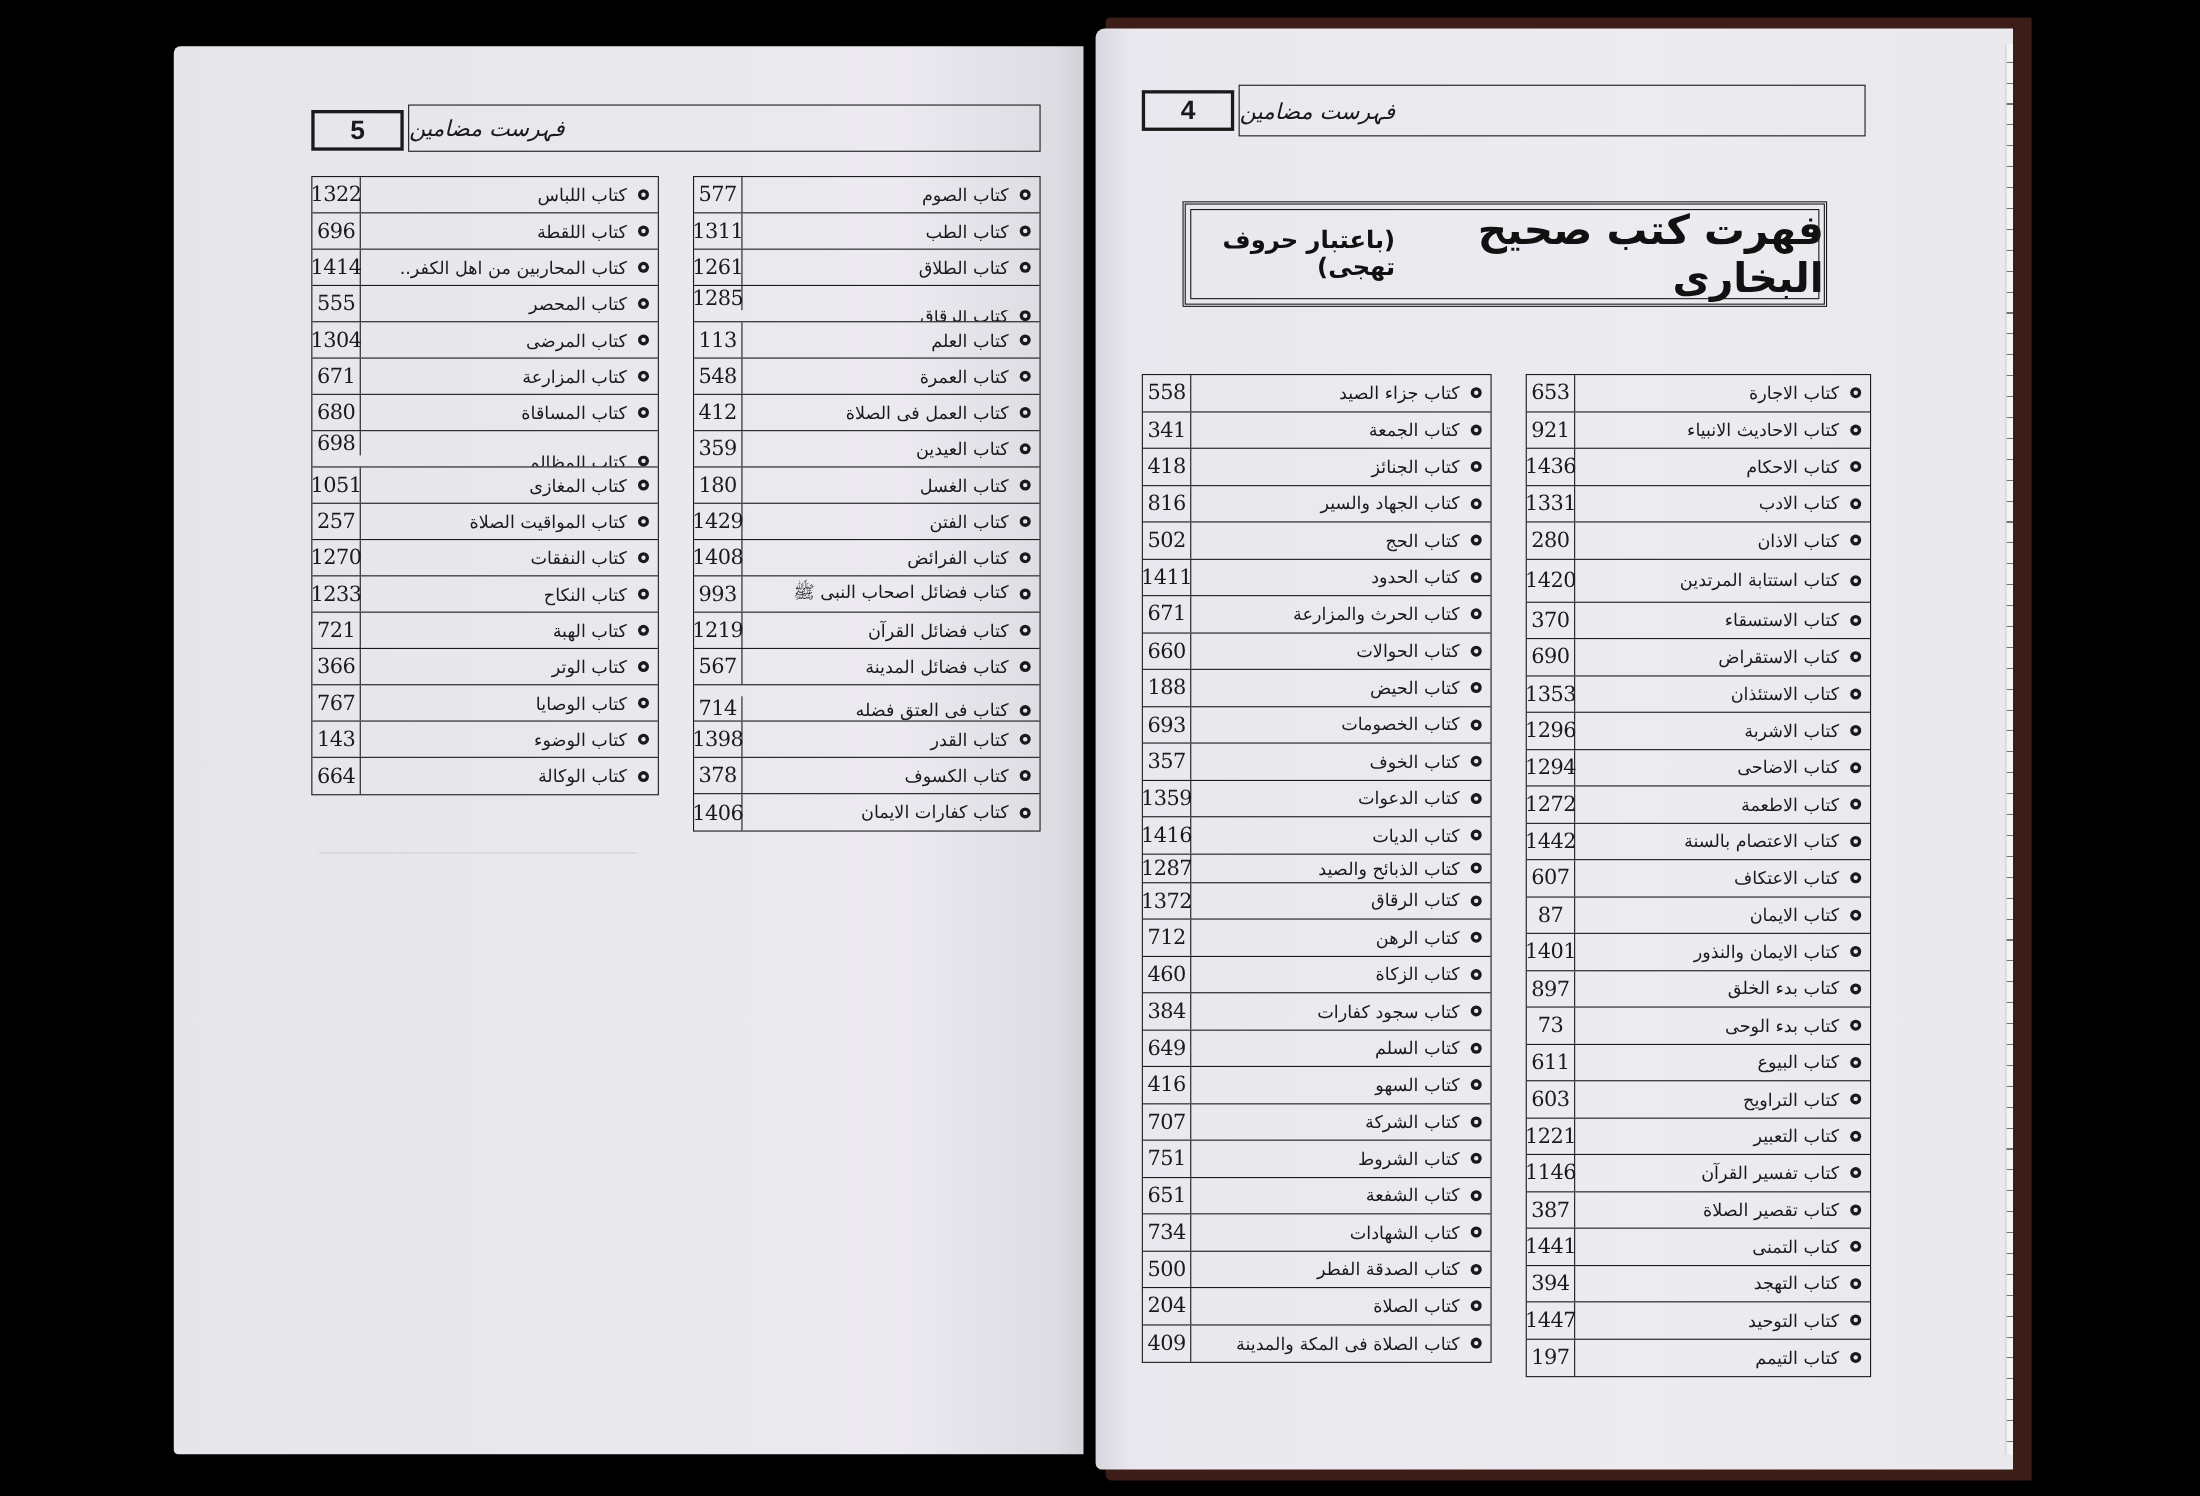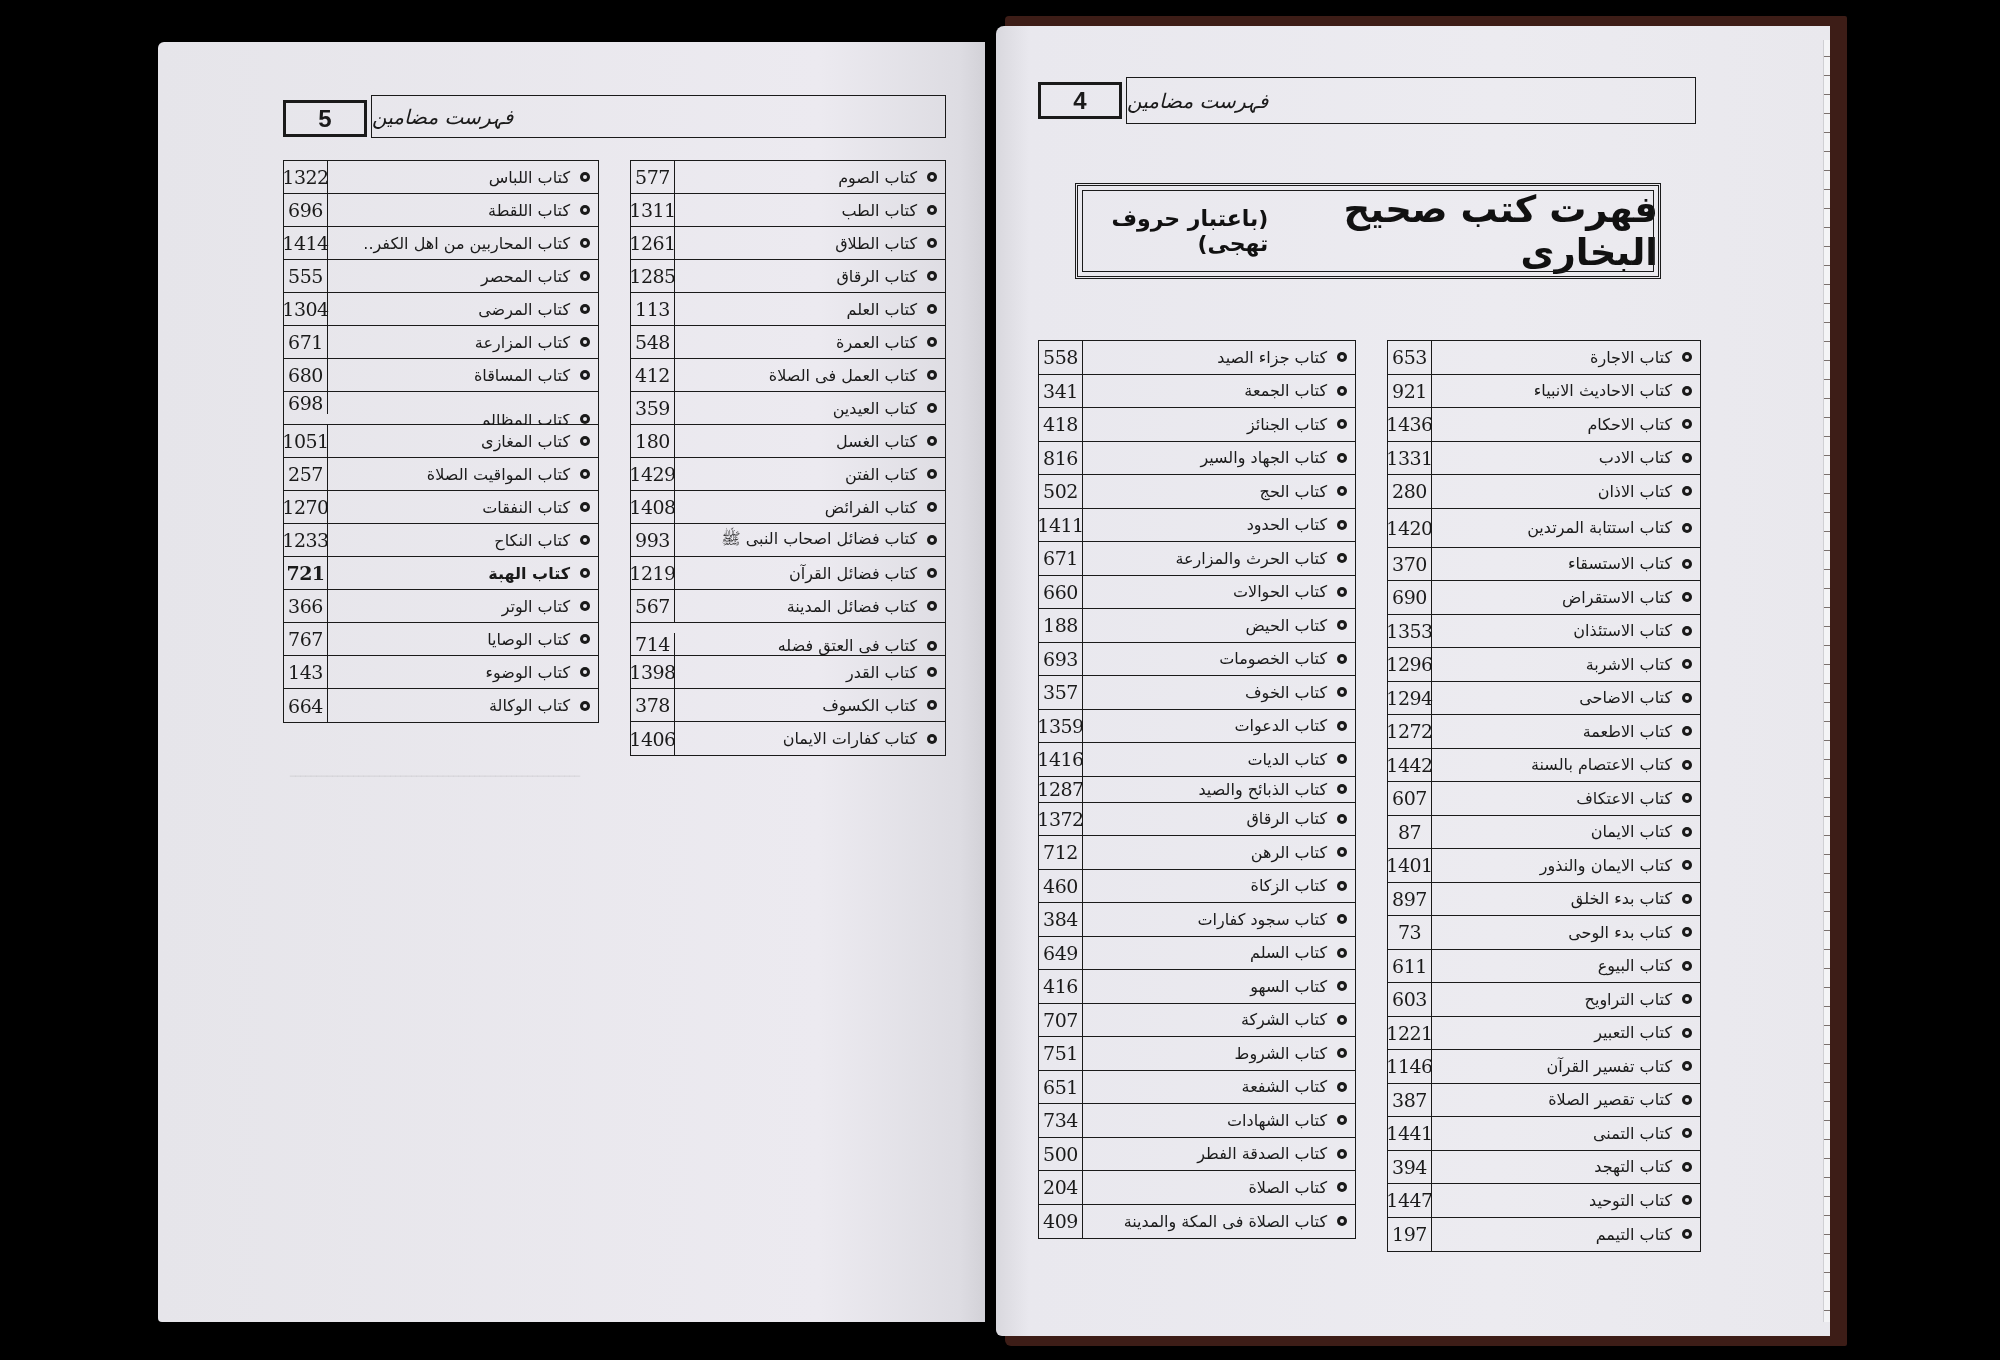--- a/index.html
+++ b/index.html
@@ -167,21 +167,21 @@
         <span>كتاب النفقات</span>
       </div>
     </div>
     <div class="row" style="height: 33px;">
       <div class="num">1233</div>
       <div class="name">
         <span class="bullet"></span>
         <span>كتاب النكاح</span>
       </div>
     </div>
-    <div class="row" style="height: 33px; font-weight: bold;">
+    <div class="row" style="height: 33px;">
       <div class="num">721</div>
       <div class="name">
         <span class="bullet"></span>
         <span>كتاب الهبة</span>
       </div>
     </div>
     <div class="row" style="height: 33px;">
       <div class="num">366</div>
       <div class="name">
         <span class="bullet"></span>
@@ -225,21 +225,21 @@
         <span>كتاب الطب</span>
       </div>
     </div>
     <div class="row" style="height: 33px;">
       <div class="num">1261</div>
       <div class="name">
         <span class="bullet"></span>
         <span>كتاب الطلاق</span>
       </div>
     </div>
-    <div class="row" style="height: 33px;">
+    <div class="row" style="height: 33px; flex-direction: column;">
       <div class="num">1285</div>
       <div class="name">
         <span class="bullet"></span>
         <span>كتاب الرقاق</span>
       </div>
     </div>
     <div class="row" style="height: 33px;">
       <div class="num">113</div>
       <div class="name">
         <span class="bullet"></span>

